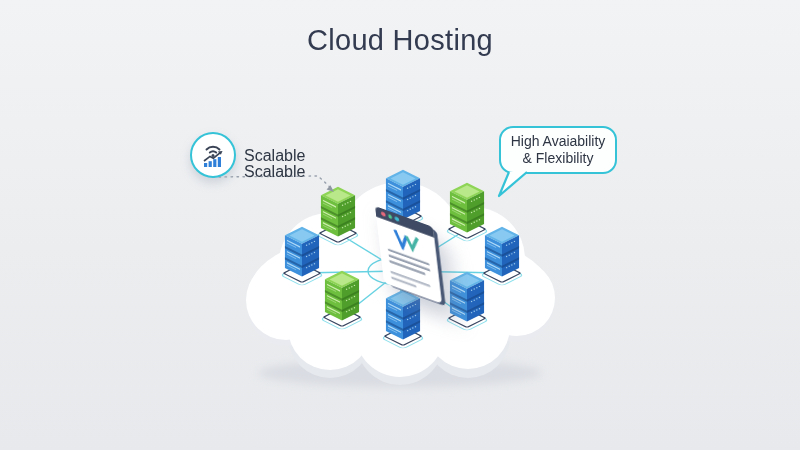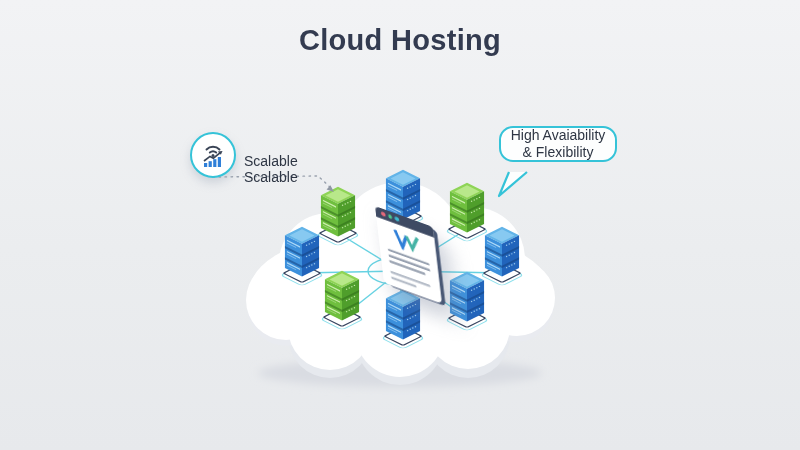--- a/index.html
+++ b/index.html
@@ -1,19 +1,19 @@
 <!DOCTYPE html>
 <html><head>
 <meta charset="utf-8">
 <style>
   html,body{margin:0;padding:0;background:#dfe1e4;font-family:"Liberation Sans",sans-serif;}
   .stage{position:relative;width:800px;height:450px;margin:0 auto;overflow:hidden;
          background:linear-gradient(180deg,#f2f3f5 0%,#ebedef 55%,#e7e9ec 100%);}
   .page-title{position:absolute;top:24px;left:0;width:100%;text-align:center;
-              font-size:29px;font-weight:700;letter-spacing:.3px;color:#333b50;}
+              font-size:29px;font-weight:400;letter-spacing:.3px;color:#333b50;}
   svg.layer{position:absolute;left:0;top:0;pointer-events:none;}
 
   
   .server{position:absolute;width:50px;height:63px;}
   .server svg{display:block;width:50px;height:63px;}
   .server-top{left:378px;top:167px;}
   .server-top-left{left:313px;top:184px;}
   .server-top-right{left:442px;top:180px;}
   .server-left{left:277px;top:224px;}
   .server-right{left:477px;top:224px;}
@@ -34,25 +34,25 @@
   .wlogo{display:block;margin:1px auto 5px auto;}
   .tline{height:3px;border-radius:1.5px;background:#99a2b1;margin:4px 0;}
   .tl1{width:46px}.tl2{width:46px}.tl3{width:40px}
   .tl4{width:44px;background:#b7bec9;margin-top:10px}.tl5{width:28px;background:#b7bec9}
 
   
   .badge-circle{position:absolute;left:190px;top:132px;width:46px;height:46px;border-radius:50%;
                 background:#ffffff;border:2.5px solid #35c3d8;box-sizing:border-box;
                 display:flex;align-items:center;justify-content:center;
                 box-shadow:0 5px 10px rgba(150,160,178,.35);z-index:9;}
-  .scalable-label{position:absolute;left:244px;top:154px;font-size:14px;line-height:15.5px;
+  .scalable-label{position:absolute;left:244px;top:148px;font-size:16px;line-height:15.5px;
                   color:#2e3644;z-index:9;}
 
   
-  .bubble{position:absolute;left:499px;top:126px;width:118px;height:36px;box-sizing:border-box;
+  .bubble{position:absolute;left:499px;top:126px;width:118px;height:48px;box-sizing:border-box;
           background:#fdfefe;border:2px solid #35c3d8;border-radius:14px;z-index:9;
           display:flex;flex-direction:column;align-items:center;justify-content:center;
           font-size:14px;line-height:17px;color:#2e3644;text-align:center;}
   .bubble-tail{position:absolute;left:494px;top:170px;z-index:10;}
 </style>
 </head>
 <body>
 
 <div class="stage">
 

